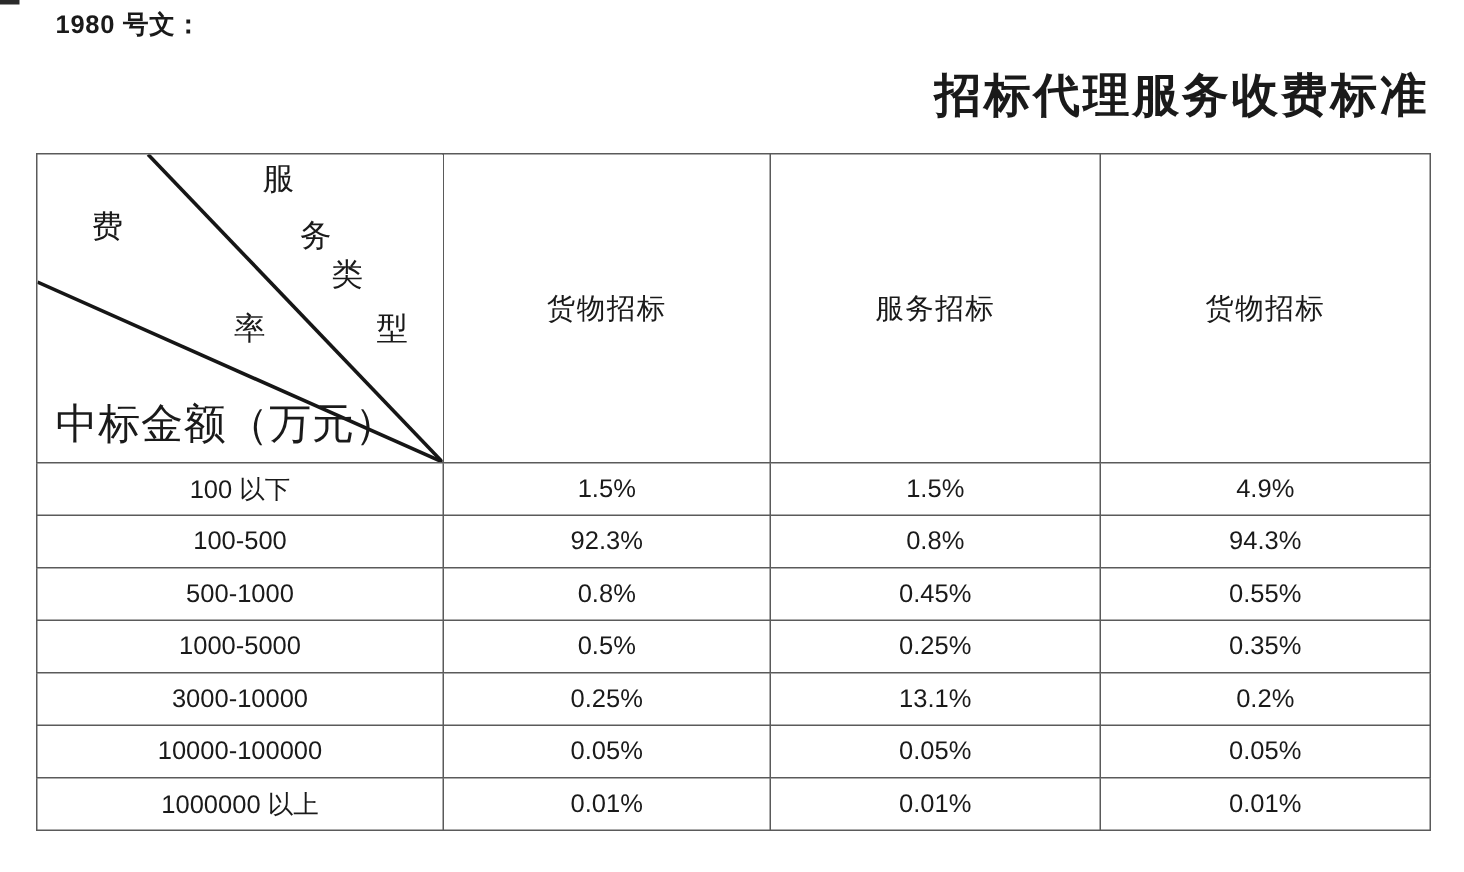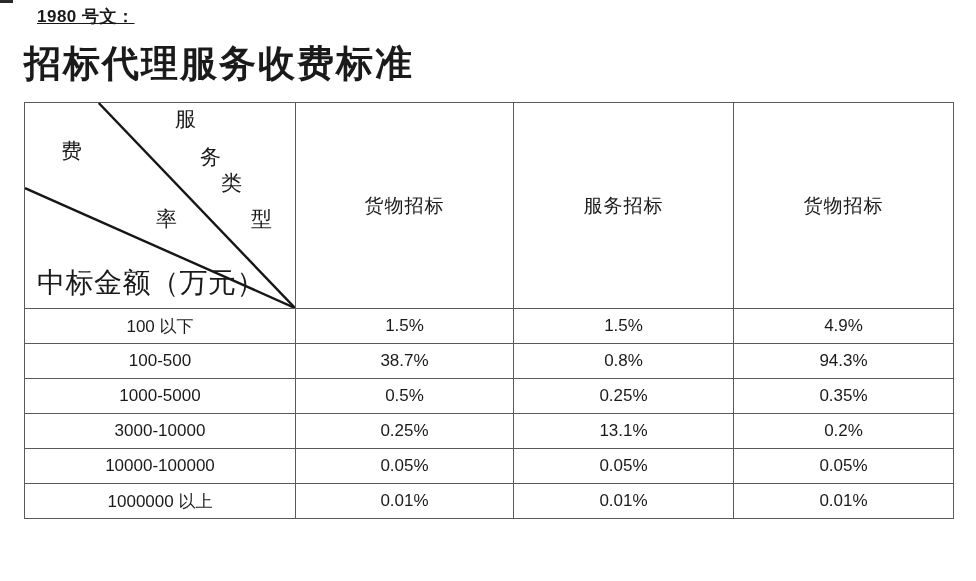--- a/index.html
+++ b/index.html
@@ -13,28 +13,28 @@
   }
 
   .edge-artifact {
     position: absolute; left: 0; top: 0;
     width: 13px; height: 3px; background: #2a2a2a;
   }
 
   .doc-ref {
     position: absolute; left: 37px; top: 5px;
     font-family: "Liberation Sans", sans-serif;
-    font-size: 17px; font-weight: bold; letter-spacing: 0.5px; text-decoration: underline;
+    font-size: 17px; font-weight: bold; letter-spacing: 0.5px;
   }
 
   .page-title {
     position: absolute; left: 24px; top: 44px; width: 929px;
-    text-align: left;
+    text-align: right;
     font-family: "Liberation Serif", serif;
-    font-size: 37px; font-weight: bold; letter-spacing: 2px;
+    font-size: 31px; font-weight: bold; letter-spacing: 2px;
     line-height: 40px;
   }
 
   table.fee-table {
     position: absolute; left: 24px; top: 102px;
     width: 929px;
     border-collapse: collapse;
     table-layout: fixed;
   }
   table.fee-table td {
@@ -122,23 +122,29 @@
     </tr>
 
     <tr class="data-row">
       <td class="row-label">100 以下</td>
       <td class="rate-cell">1.5%</td>
       <td class="rate-cell">1.5%</td>
       <td class="rate-cell">4.9%</td>
     </tr>
     <tr class="data-row">
       <td class="row-label">100-500</td>
-      <td class="rate-cell">38.7%</td>
+      <td class="rate-cell">92.3%</td>
       <td class="rate-cell">0.8%</td>
       <td class="rate-cell">94.3%</td>
+    </tr>
+    <tr class="data-row">
+      <td class="row-label">500-1000</td>
+      <td class="rate-cell">0.8%</td>
+      <td class="rate-cell">0.45%</td>
+      <td class="rate-cell">0.55%</td>
     </tr>
     <tr class="data-row">
       <td class="row-label">1000-5000</td>
       <td class="rate-cell">0.5%</td>
       <td class="rate-cell">0.25%</td>
       <td class="rate-cell">0.35%</td>
     </tr>
     <tr class="data-row">
       <td class="row-label">3000-10000</td>
       <td class="rate-cell">0.25%</td>

